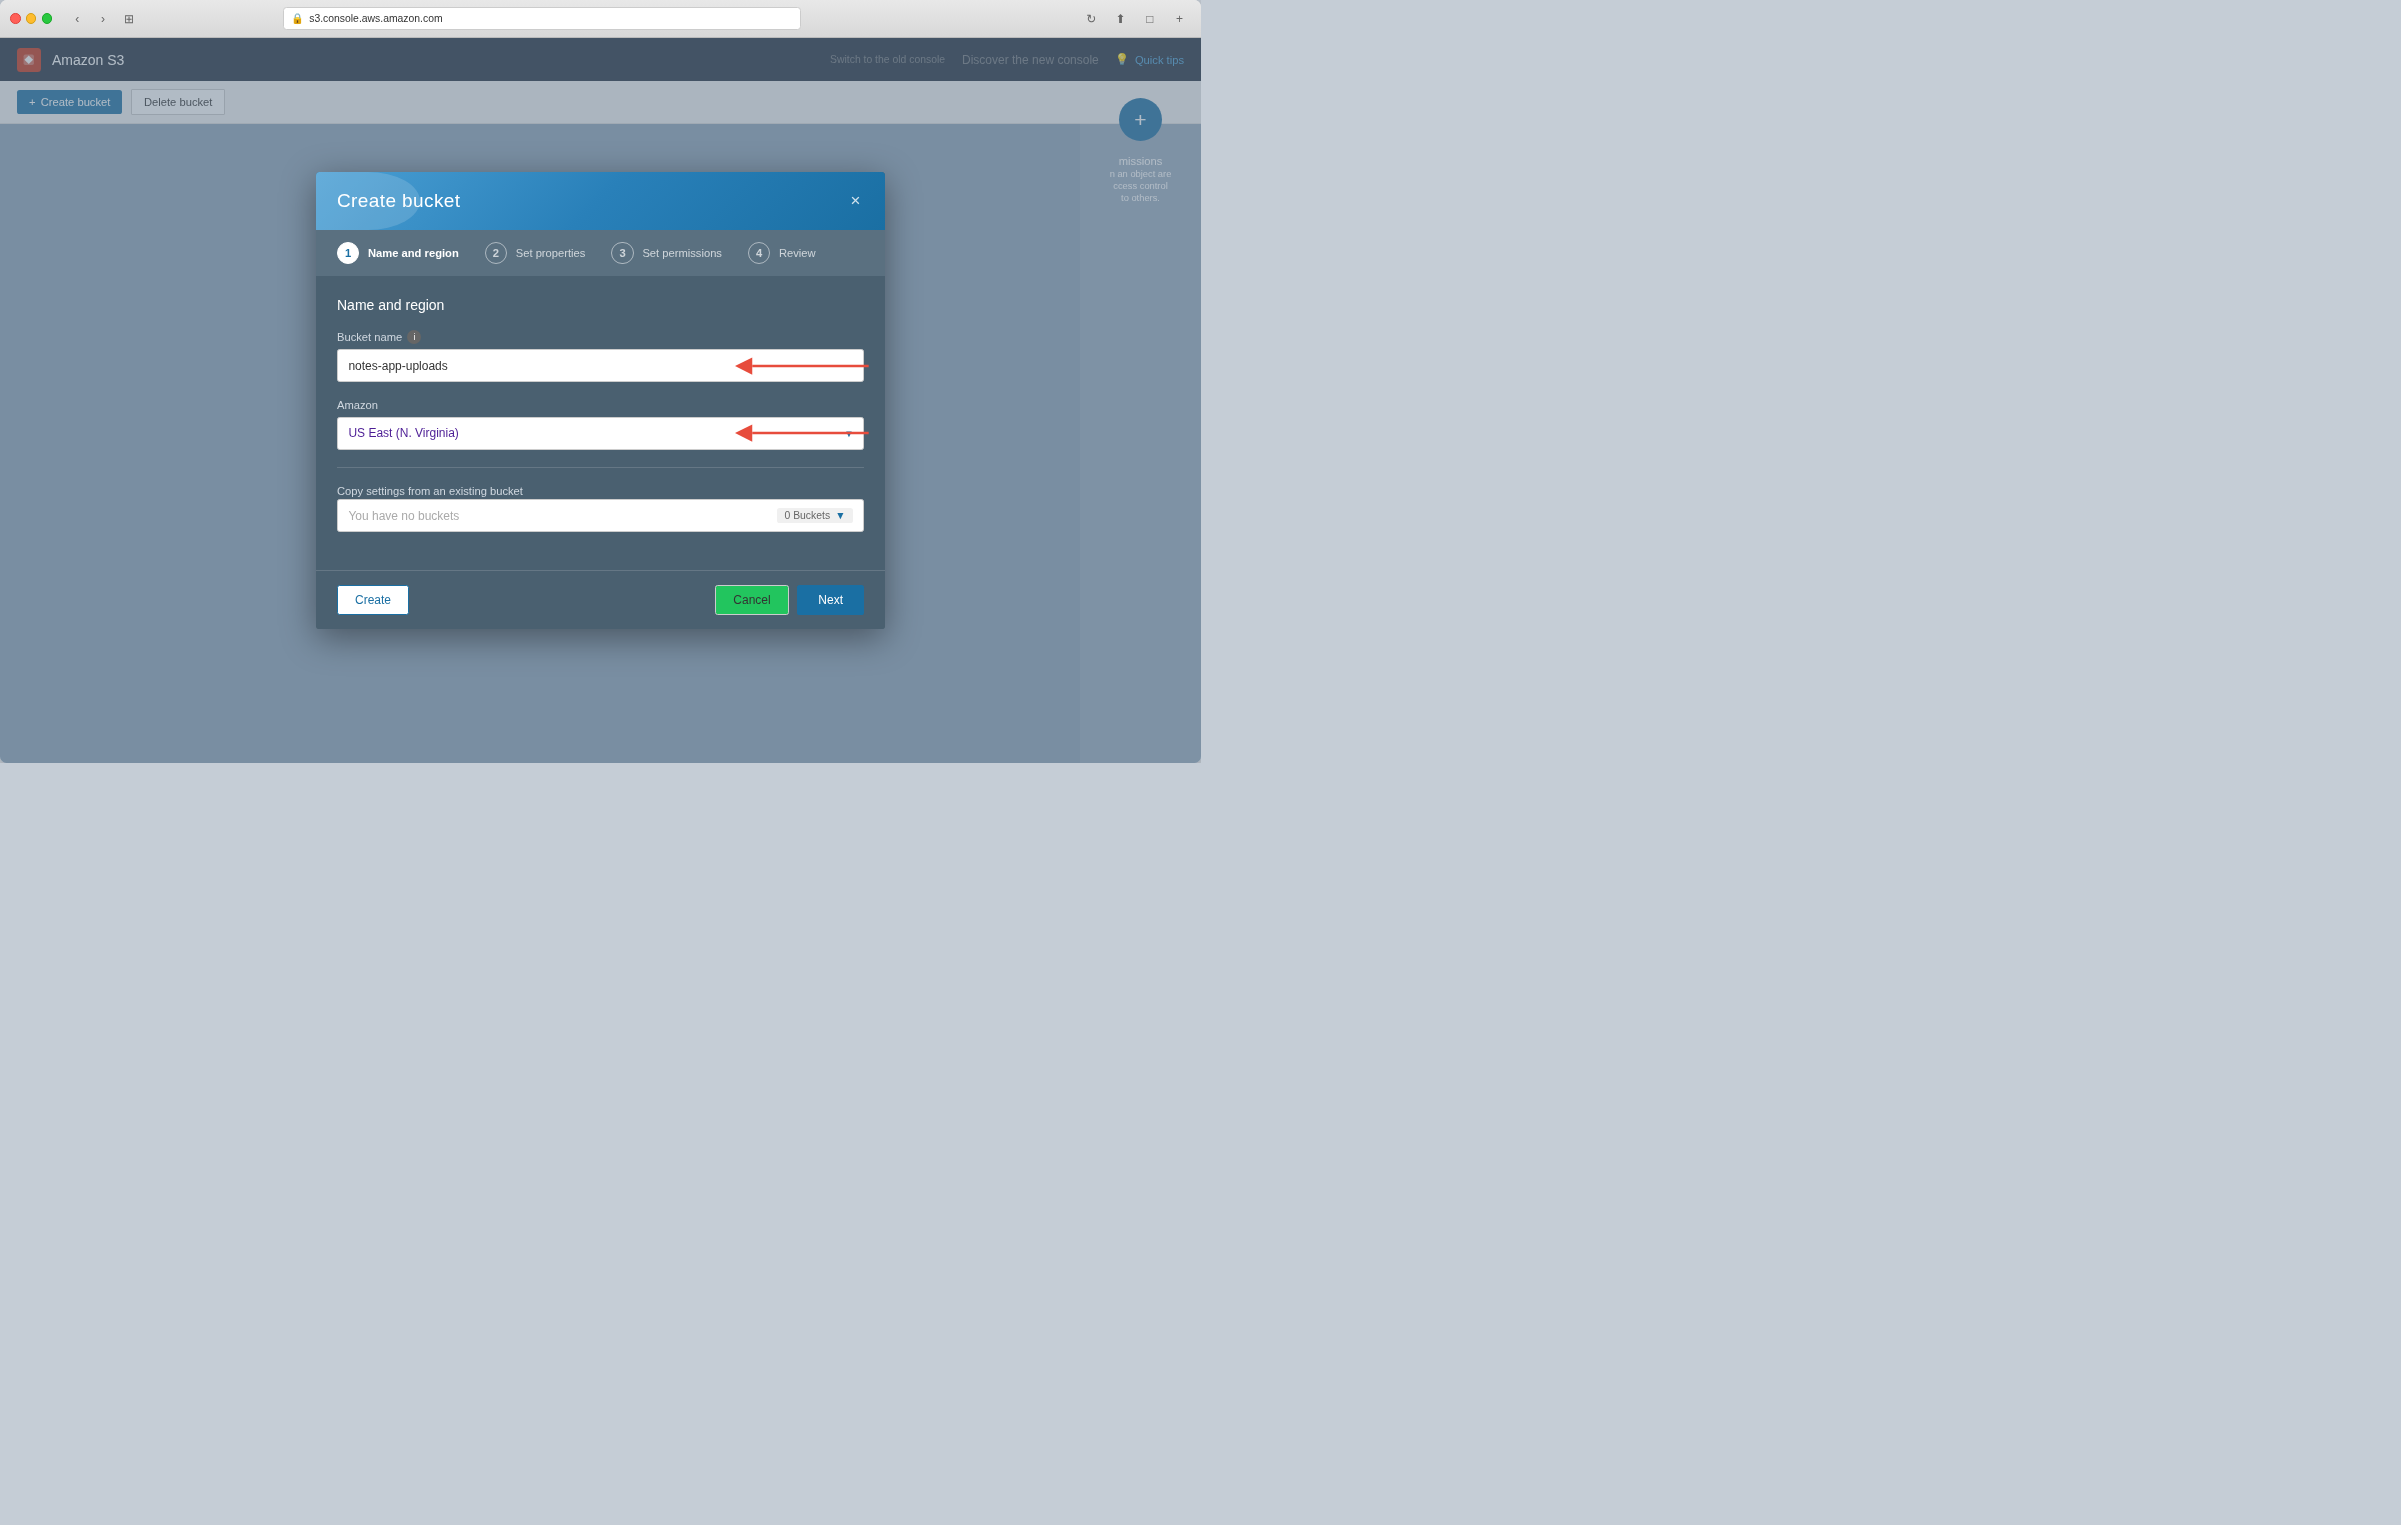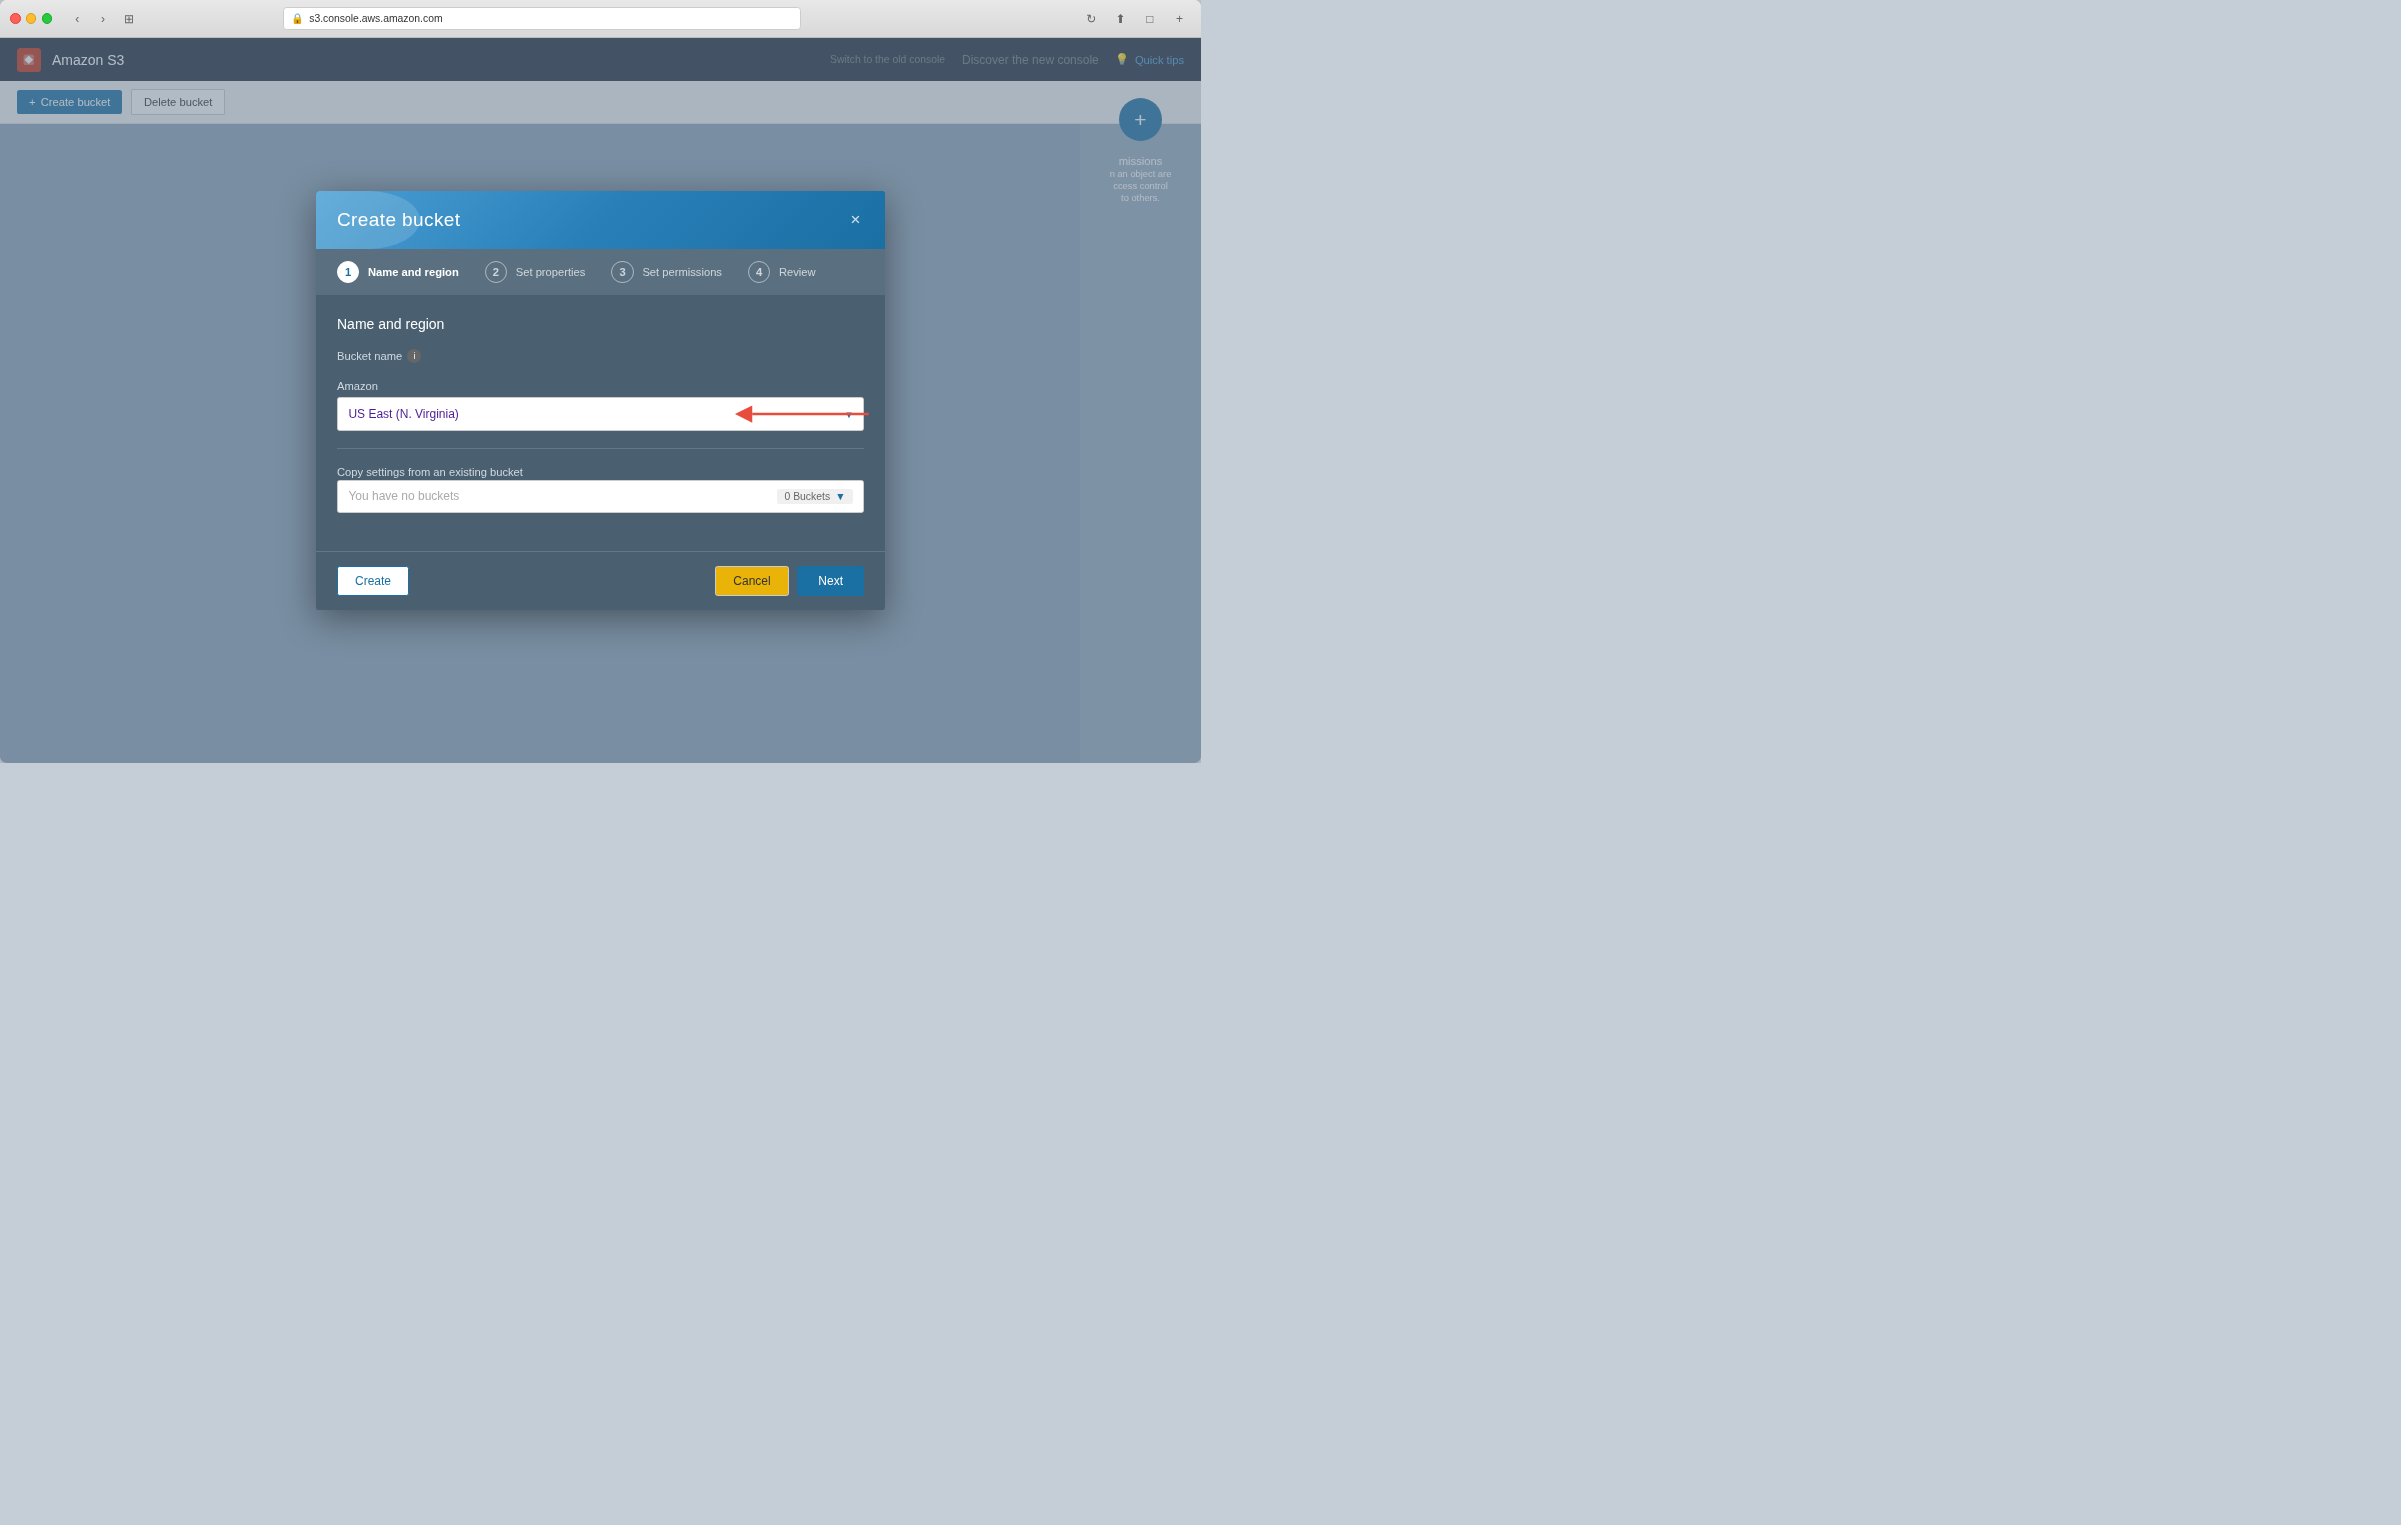--- a/index.html
+++ b/index.html
@@ -485,21 +485,21 @@
       cursor: pointer;
       font-weight: 500;
     }
 
     .footer-right {
       display: flex;
       gap: 8.6px;
     }
 
     .btn-cancel {
-      background: #eab308;
+      background: #22c55e;
       color: #333;
       border: 0.9px solid #ccc;
       padding: 7px 17px;
       border-radius: 2.6px;
       font-size: 12px;
       cursor: pointer;
     }
 
     .btn-next {
       background: #1a6fa3;
@@ -659,20 +659,30 @@
         </div>
 
         <div class="modal-body">
           <div class="section-title">Name and region</div>
 
           <div class="form-group">
             <div class="form-label">
               <span>Bucket name</span>
               <span class="info-icon">i</span>
             </div>
+            <div style="position:relative;">
+              <input class="form-input" type="text" value="notes-app-uploads" style="">
+              
+              <div style="position:absolute; right:-8.6px; top:50%; transform:translateY(-50%); display:flex; align-items:center;">
+                <svg width="138" height="26" viewBox="0 0 160 30">
+                  <line x1="155" y1="15" x2="20" y2="15" stroke="#e74c3c" stroke-width="3"></line>
+                  <polygon points="0,15 20,5 20,25" fill="#e74c3c"></polygon>
+                </svg>
+              </div>
+            </div>
           </div>
 
           <div class="form-group">
             <div class="form-label">
               <span>Amazon</span>
             </div>
             <div style="position:relative;">
               <div class="select-wrapper">
                 <select class="form-select">
                   <option>US East (N. Virginia)</option>

